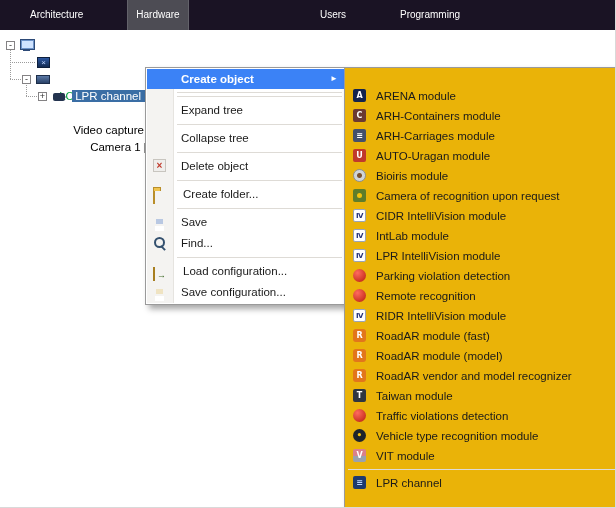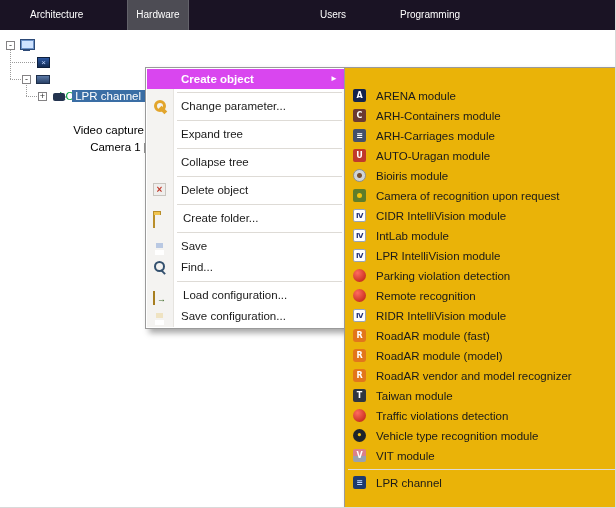--- a/index.html
+++ b/index.html
@@ -48,21 +48,21 @@
   .sel { background:#3a6ea5; color:#ffffff; padding:0 3px; }
 
   
   .cmenu { position:absolute; left:145px; top:67px; width:201px; background:#ffffff;
            border:1px solid #9a9a9a; box-shadow:4px 4px 6px rgba(0,0,0,0.35);
            padding:1px; font-size:11.5px; z-index:10; }
   .cmenu::before { content:""; position:absolute; left:1px; top:1px; bottom:1px; width:26px;
            background:#f4f3f1; border-right:1px solid #e6e4e0; }
   .cm-item { position:relative; height:21px; line-height:21px; color:#1a1a1a; cursor:default; z-index:1; }
   .cm-item .cm-label { margin-left:34px; }
-  .cm-hl { height:20px; line-height:20px; background:#d946ef; color:#ffffff; font-weight:bold; }
+  .cm-hl { height:20px; line-height:20px; background:#3b82f6; color:#ffffff; font-weight:bold; }
   .cm-arrow { position:absolute; right:6px; top:0; font-size:8px; color:#ffffff; }
   .cm-sep { height:1px; background:#dedbd6; margin:3px 2px 3px 30px; }
 
   .cm-ico { position:absolute; left:6px; top:3px; width:15px; height:15px; }
   .ic-wrench::before { content:""; position:absolute; left:1px; top:1px; width:6px; height:6px;
       border:3px solid #e2a52c; border-radius:50%; }
   .ic-wrench::after { content:""; position:absolute; left:8px; top:7px; width:4px; height:8px;
       background:#e2a52c; transform:rotate(-45deg); }
   .ic-delete { background:#efeeec; border:1px solid #c8c5bf; width:13px; height:13px;
       text-align:center; font-size:10px; line-height:12px; color:#c0392b; font-weight:bold; }
@@ -158,24 +158,20 @@
     </div>
   </div>
 
   <div class="cmenu">
     <div class="cm-item cm-hl">
       <span class="cm-label">Create object</span>
       <span class="cm-arrow">►</span>
     </div>
     <div class="cm-sep"></div>
 
-    <div class="cm-item">
-      <span class="cm-ico ic-wrench"></span>
-      <span class="cm-label">Change parameter...</span>
-    </div>
     <div class="cm-sep"></div>
 
     <div class="cm-item">
       <span class="cm-label">Expand tree</span>
     </div>
     <div class="cm-sep"></div>
 
     <div class="cm-item">
       <span class="cm-label">Collapse tree</span>
     </div>

